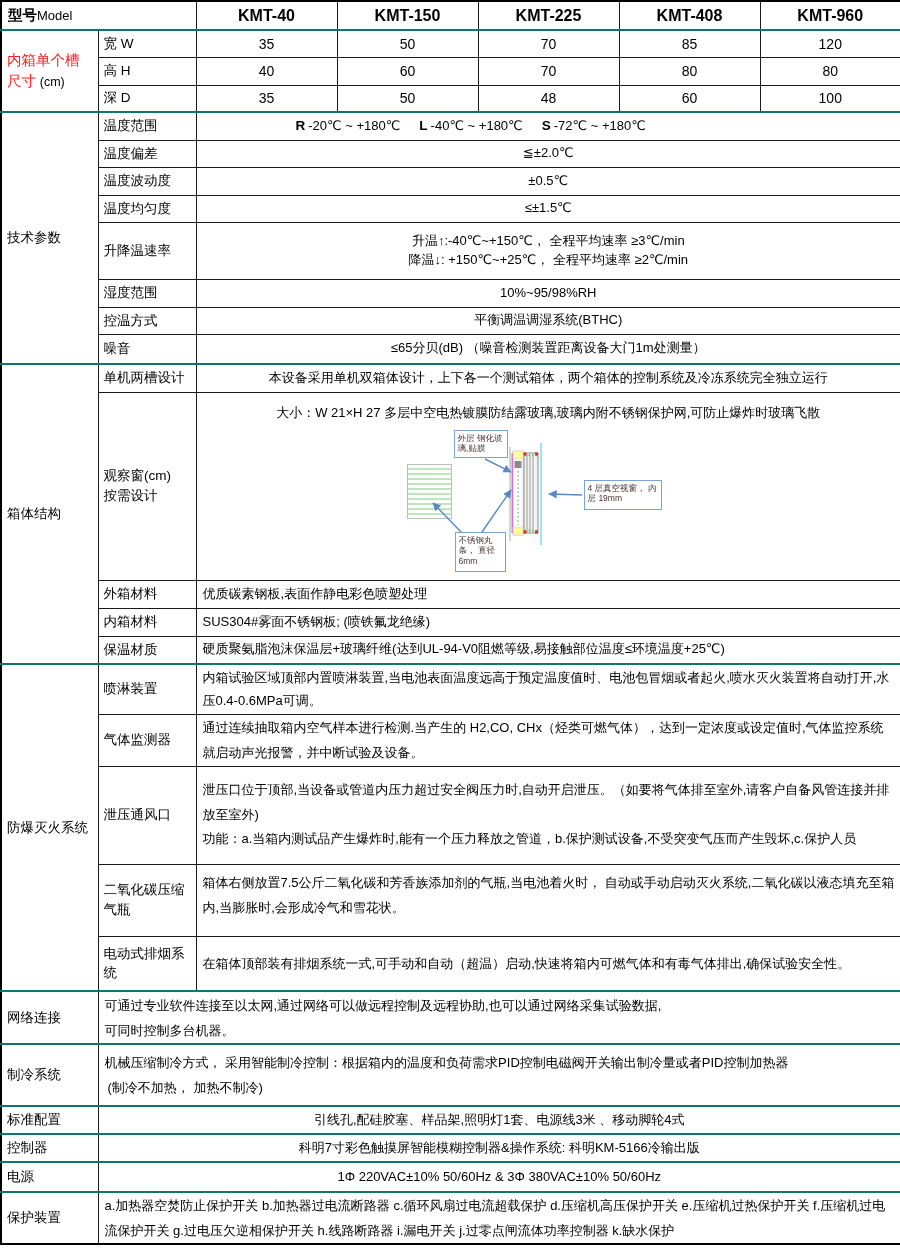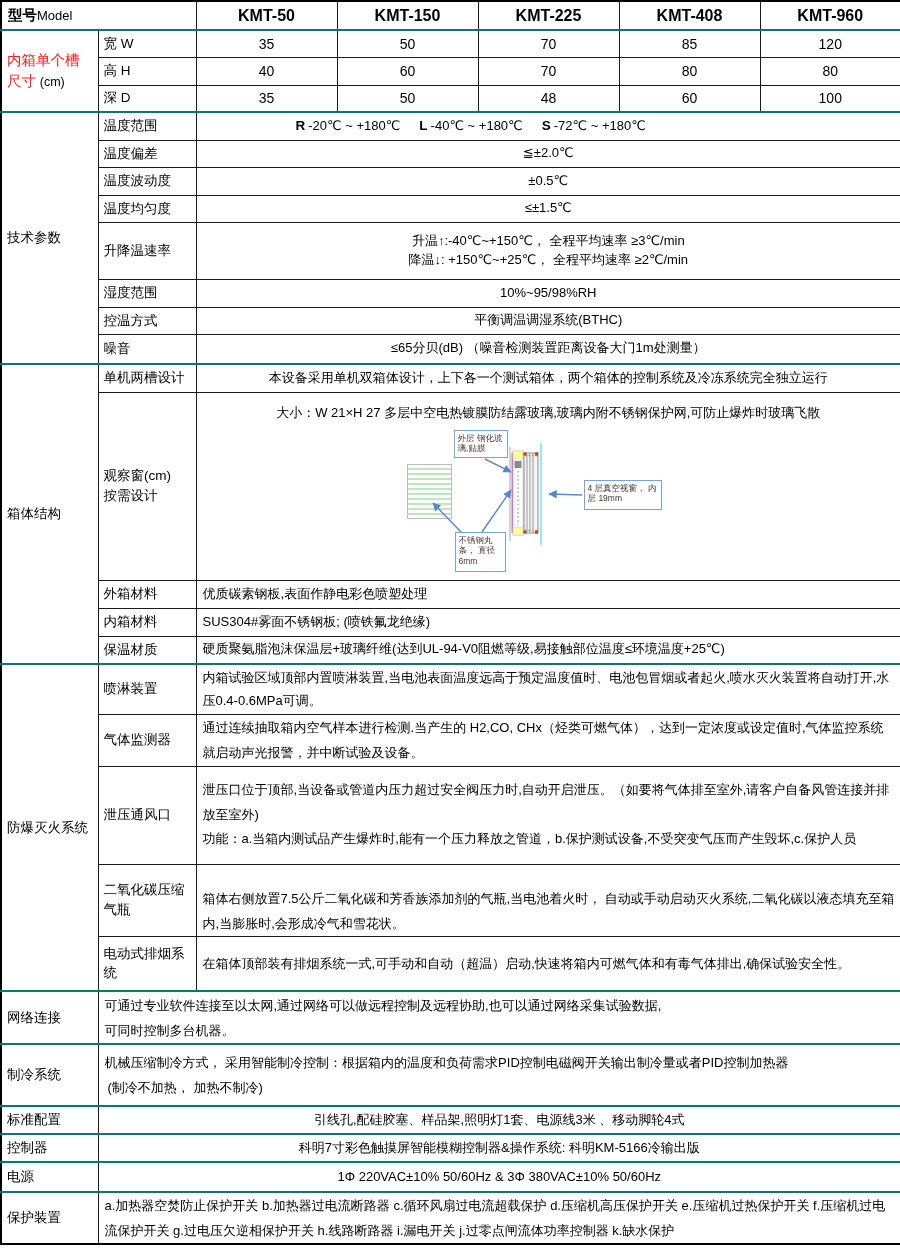--- a/index.html
+++ b/index.html
@@ -2,21 +2,21 @@
 <html><head>
 <meta charset="utf-8">
 <style>
   html,body{margin:0;padding:0;background:#fff;}
   body{width:900px;font-family:"Liberation Sans","DejaVu Sans",sans-serif;color:#000;}
   table.spec{border-collapse:collapse;table-layout:fixed;width:900px;border:2px solid #000;}
   td{border:1px solid #1a1a1a;font-size:13px;padding:0 4px;vertical-align:middle;overflow:hidden;line-height:1.45;}
   tr.sec>td{border-top:2px solid #0f766e;}
   .c{text-align:center;}
   .l{text-align:left;padding-left:6px;}
-  .top{vertical-align:top;padding-top:21px;}
+  .top{vertical-align:top;padding-top:5px;}
   .seclab{padding-left:5px;font-size:13.5px;}
   .sublab{padding-left:5px;font-size:13.5px;}
   .hdr{font-weight:bold;font-size:16px;text-align:center;}
   .modelcn{font-weight:bold;font-size:14.5px;}
   .modelen{font-size:13px;}
   .red{color:#ff2020;font-size:14.5px;}
   .unit{color:#000;font-size:12.5px;}
   .num{font-size:14px;text-align:center;}
   .trange{display:flex;align-items:flex-start;padding-left:95px;gap:19px;white-space:nowrap;}
   .trange b{margin-right:3px;font-size:13.5px;}
@@ -42,21 +42,21 @@
       <col style="width:141px">
       <col style="width:141px">
       <col style="width:141px">
   </colgroup>
 
   <tbody>
       <tr style="height:29px">
     <td colspan="2" class="l">
       <span class="modelcn">型号</span><span class="modelen">Model</span>
     </td>
-    <td class="hdr">KMT-50</td>
+    <td class="hdr">KMT-40</td>
     <td class="hdr">KMT-150</td>
     <td class="hdr">KMT-225</td>
     <td class="hdr">KMT-408</td>
     <td class="hdr">KMT-960</td>
   </tr>
 
   <tr class="sec" style="height:27px">
     <td rowspan="3" class="seclab">
       <span class="red">内箱单个槽尺寸</span> <span class="unit">(cm)</span>
     </td>

